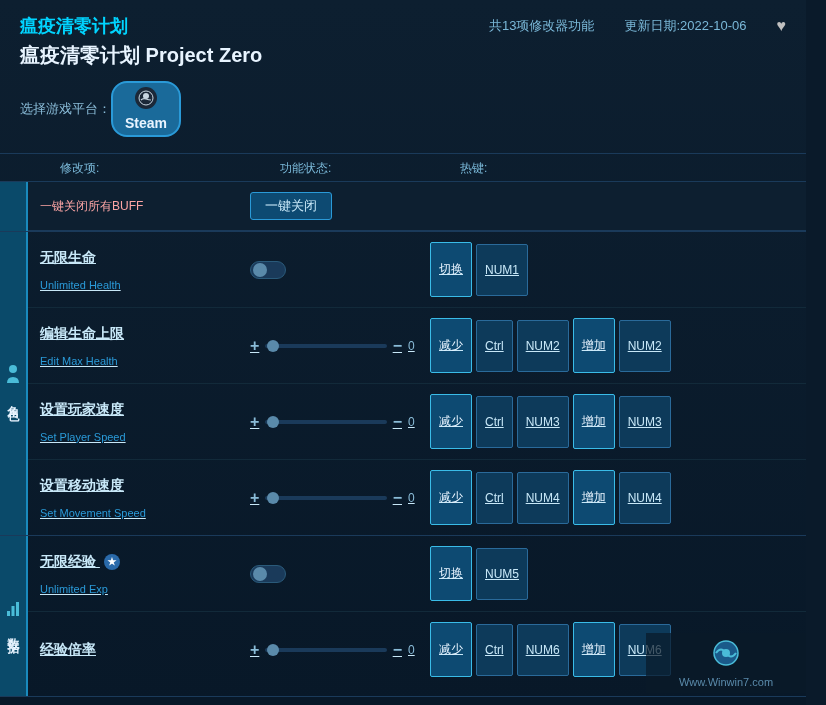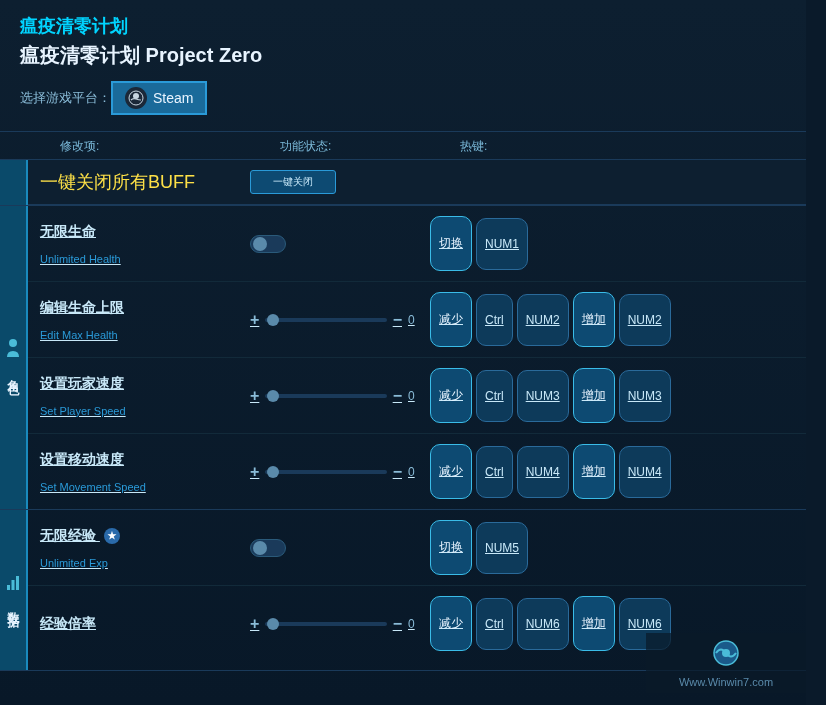--- a/index.html
+++ b/index.html
@@ -63,26 +63,27 @@
     .platform-label {
       color: #8abcd8;
       font-size: 13px;
     }
     .steam-btn {
       display: flex;
       align-items: center;
       gap: 6px;
       background: #1a6a9a;
       border: 2px solid #2a9ad8;
-      border-radius: 0;
+      border-radius: 16px;
       padding: 4px 12px;
       color: #e8f4ff;
       font-size: 14px;
-      font-weight: normal;
-      cursor: pointer;
+      font-weight: bold;
+      cursor: pointer;
+      flex-direction: column;
     }
     .steam-icon {
       width: 22px;
       height: 22px;
       background: #1b2838;
       border-radius: 50%;
       display: flex;
       align-items: center;
       justify-content: center;
       font-size: 12px;
@@ -136,30 +137,30 @@
     .buff-close-row {
       display: flex;
       align-items: center;
       padding: 10px 20px 10px 12px;
       border-bottom: 1px solid #1a3a5a;
       background: #0d1f30;
       margin-left: 28px;
     }
     .buff-close-name {
       width: 210px;
-      font-size: 18px;
-      color: #fde047;
+      font-size: 12px;
+      color: #fca5a5;
     }
     .close-all-btn {
       background: #0d4a72;
       border: 1px solid #2a9ad8;
       border-radius: 3px;
       color: #c8e8f8;
-      font-size: 10px;
-      padding: 4px 22px;
+      font-size: 13px;
+      padding: 4px 14px;
       cursor: pointer;
     }
     
     .section-content {
       flex: 1;
       display: flex;
       flex-direction: column;
     }
     .mod-row {
       display: flex;
@@ -250,21 +251,21 @@
     }
     .hotkey-block {
       display: flex;
       align-items: center;
       gap: 4px;
       flex-wrap: wrap;
     }
     .key-btn {
       background: #0d3a5a;
       border: 1px solid #2a6a9a;
-      border-radius: 10px;
+      border-radius: 2px;
       color: #c8e8f8;
       font-size: 12px;
       padding: 18px 8px;
       cursor: pointer;
       white-space: nowrap;
     }
     .key-btn.active {
       background: #0d4a72;
       border-color: #3abce8;
       color: #e8f4ff;
@@ -312,20 +313,27 @@
     }
   </style>
 </head>
 <body>
 
 <div class="app-container">
 
   <div class="header">
     <div class="header-top">
       <span class="header-title-main">瘟疫清零计划</span>
+      <div class="header-meta">
+        <span>共13项修改器功能</span>
+        <span>
+          <span>更新日期:</span><span>2022-10-06</span>
+        </span>
+        <span class="header-heart">♥</span>
+      </div>
     </div>
     <div class="header-subtitle">瘟疫清零计划 Project Zero</div>
     <div class="platform-row">
       <span class="platform-label">选择游戏平台：</span>
       <button class="steam-btn">
         <div class="steam-icon">
           <svg width="16" height="16" viewBox="0 0 16 16" fill="none">
             <circle cx="8" cy="8" r="7" fill="#1b2838" stroke="#c7d5e0" stroke-width="1"></circle>
             <circle cx="8" cy="6" r="3" fill="#c7d5e0"></circle>
             <path d="M3 10 Q5 8 8 9 Q11 10 13 10" stroke="#c7d5e0" stroke-width="1.2" fill="none"></path>

